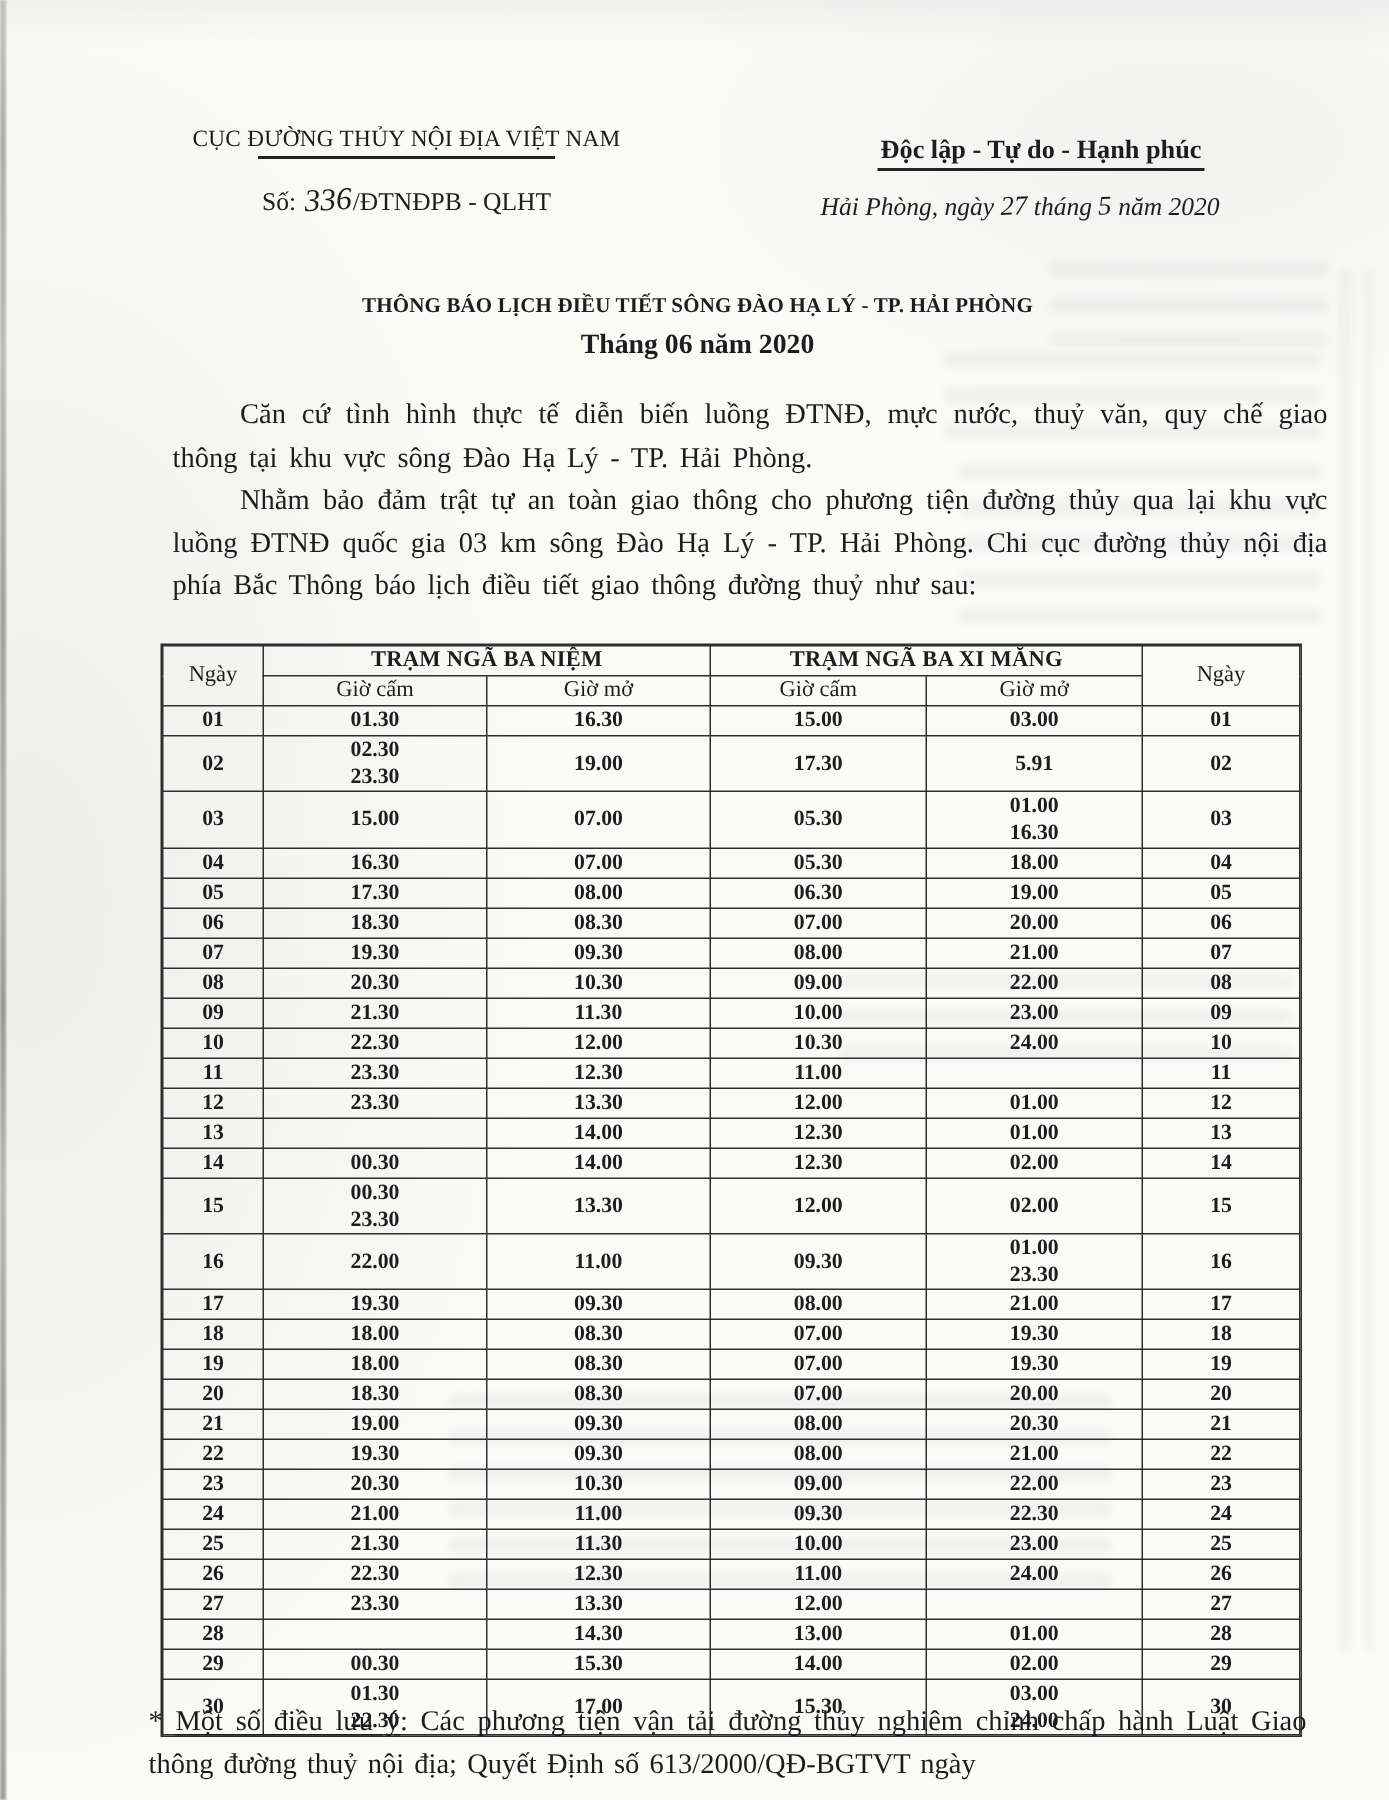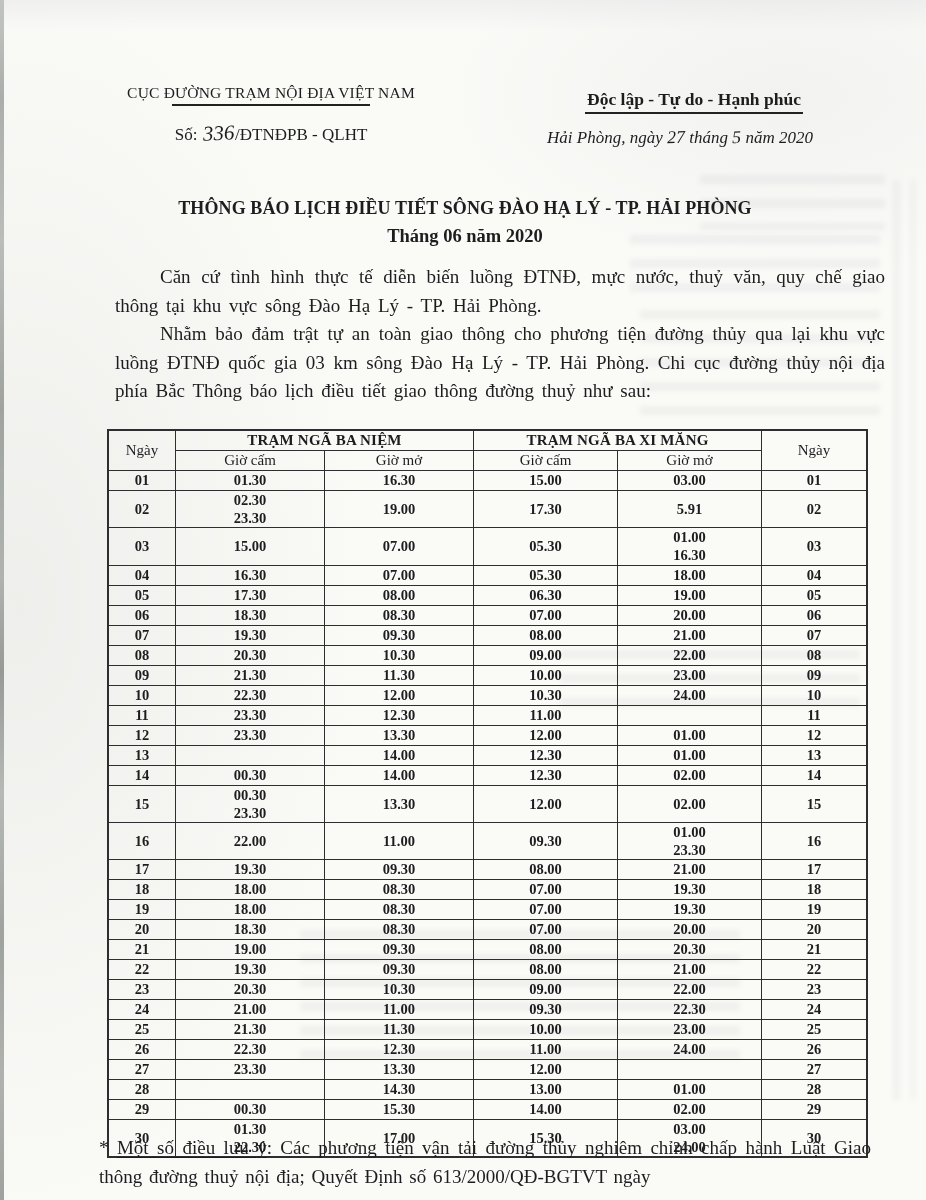--- a/index.html
+++ b/index.html
@@ -43,21 +43,21 @@
   .hand{font-style:italic;font-size:21px;display:inline-block;transform:rotate(-3deg);margin:0 1px;}
 
   .header-right{position:absolute;top:82px;left:470px;width:420px;text-align:center;}
   .header-right .l1{font-size:16px;font-weight:bold;letter-spacing:.1px;}
   .header-right .l2{display:inline-block;font-size:17.5px;font-weight:bold;margin-top:7px;
     padding:0 2px 2px;border-bottom:2px solid #222;margin-left:28px;}
   .date-line{margin-top:13px;font-size:17px;font-style:italic;white-space:nowrap;}
   .hand-sm{font-style:italic;font-size:18px;display:inline-block;transform:rotate(-2deg);}
 
   .title-block{position:absolute;top:195px;left:80px;width:770px;text-align:center;line-height:1.45;}
-  .title-block .t1{font-size:18px;font-weight:bold;letter-spacing:.1px;}
+  .title-block .t1{font-size:14px;font-weight:bold;letter-spacing:.1px;}
   .title-block .t2{font-size:18.5px;font-weight:bold;margin-top:2px;}
 
   .body-text{position:absolute;top:263px;left:115px;width:770px;
     font-size:19px;line-height:1.5;text-align:justify;word-spacing:3px;}
   .body-text p{margin:0;text-indent:45px;}
 
   table.schedule{
     position:absolute;top:430px;left:108px;border-collapse:collapse;
     font-size:14.5px;table-layout:fixed;background:transparent;
   }
@@ -82,21 +82,21 @@
 <div class="scan-edge-left"></div>
 
 <div class="bleed" style="left:700px;top:175px;width:185px;height:55px;"></div>
 <div class="bleed" style="left:630px;top:235px;width:250px;height:70px;"></div>
 <div class="bleed" style="left:640px;top:310px;width:240px;height:110px;"></div>
 <div class="bleed" style="left:560px;top:650px;width:300px;height:60px;"></div>
 <div class="bleed" style="left:300px;top:930px;width:440px;height:130px;"></div>
 <div class="bleed vert" style="left:893px;top:180px;width:22px;height:920px;"></div>
 
 <div class="header-left">
-  <div class="l1">CỤC ĐƯỜNG TRẠM NỘI ĐỊA VIỆT NAM</div>
+  <div class="l1">CỤC ĐƯỜNG THỦY NỘI ĐỊA VIỆT NAM</div>
   <div class="rule"></div>
   <div class="doc-number">
     <span>Số:</span>
     <span class="hand">336</span><span>/ĐTNĐPB - QLHT</span>
   </div>
 </div>
 
 <div class="header-right">
   <div><span class="l2">Độc lập - Tự do - Hạnh phúc</span></div>
   <div class="date-line">

